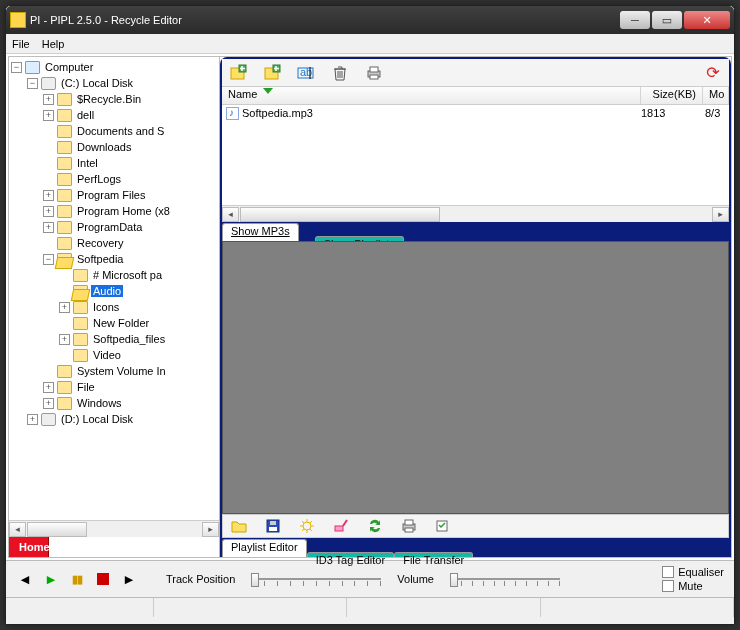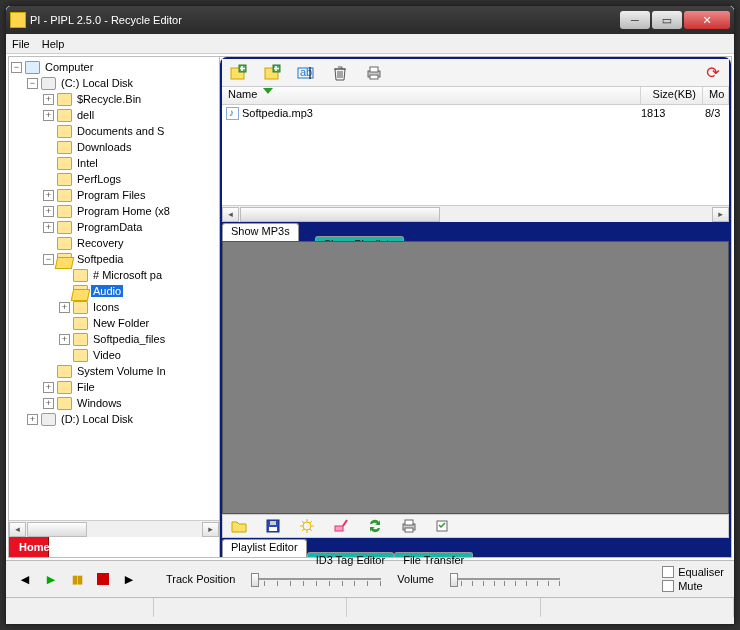--- a/index.html
+++ b/index.html
@@ -44,21 +44,21 @@
 .col-mod { width: 26px; }
 .sortarrow { width:0; height:0; border-left:5px solid transparent; border-right:5px solid transparent; border-top:6px solid #28a028; margin-left:6px; }
 .filelist { background: #fff; margin: 0 2px; height: 100px; }
 .file-row { display: flex; height: 16px; align-items:center; }
 .file-row .c1 { flex: 1; display:flex; align-items:center; padding-left:4px; gap:3px;}
 .file-row .c2 { width: 62px; text-align:left; padding-right:6px;}
 .file-row .c3 { width: 26px; padding-left:2px; overflow:hidden;}
 .mus-ico { width:13px; height:13px; background:#fff; border:1px solid #88aadd; position:relative; }
 .mus-ico::after { content:"♪"; position:absolute; top:-1px; left:2px; font-size:10px; color:#2a65c7; }
 .midscroll { margin:0 2px; }
-.filetabs { height: 19px; background: #0b1d7a; display: flex; padding-left: 2px; gap: 16px; }
+.filetabs { height: 19px; background: #0b1d7a; display: flex; padding-left: 2px; gap: 16px; text-decoration: underline; }
 .filetab { background: #fff; border: 1px solid #999; border-bottom: none; padding: 1px 8px; border-radius: 3px 3px 0 0; margin-top:1px;}
 .filetab.inactive { background: #14b8a6; margin-top:14px; }
 .midgray { background: #808080; flex: 1; margin: 0 2px; border:1px solid #555; }
 .btoolbar { height: 24px; background: #f4f4f4; border: 1px solid #ccc; display:flex; align-items:center; padding:0 6px; gap:14px; margin:0 2px;}
 .btabs { height: 19px; background:#0b1d7a; display:flex; padding-left:2px; }
 .bottombar { height: 64px; background: #f0f0f0; border-top: 1px solid #bbb; display:flex; flex-direction:column; }
 .playback { height: 36px; display:flex; align-items:center; padding:0 10px; gap:8px; }
 .pb-btn { width:18px; height:16px; display:flex; align-items:center; justify-content:center; border:1px solid transparent; }
 .pb-play { color:#0a0; }
 .pb-pause { color:#cc9900; font-weight:bold; letter-spacing:-1px;}

